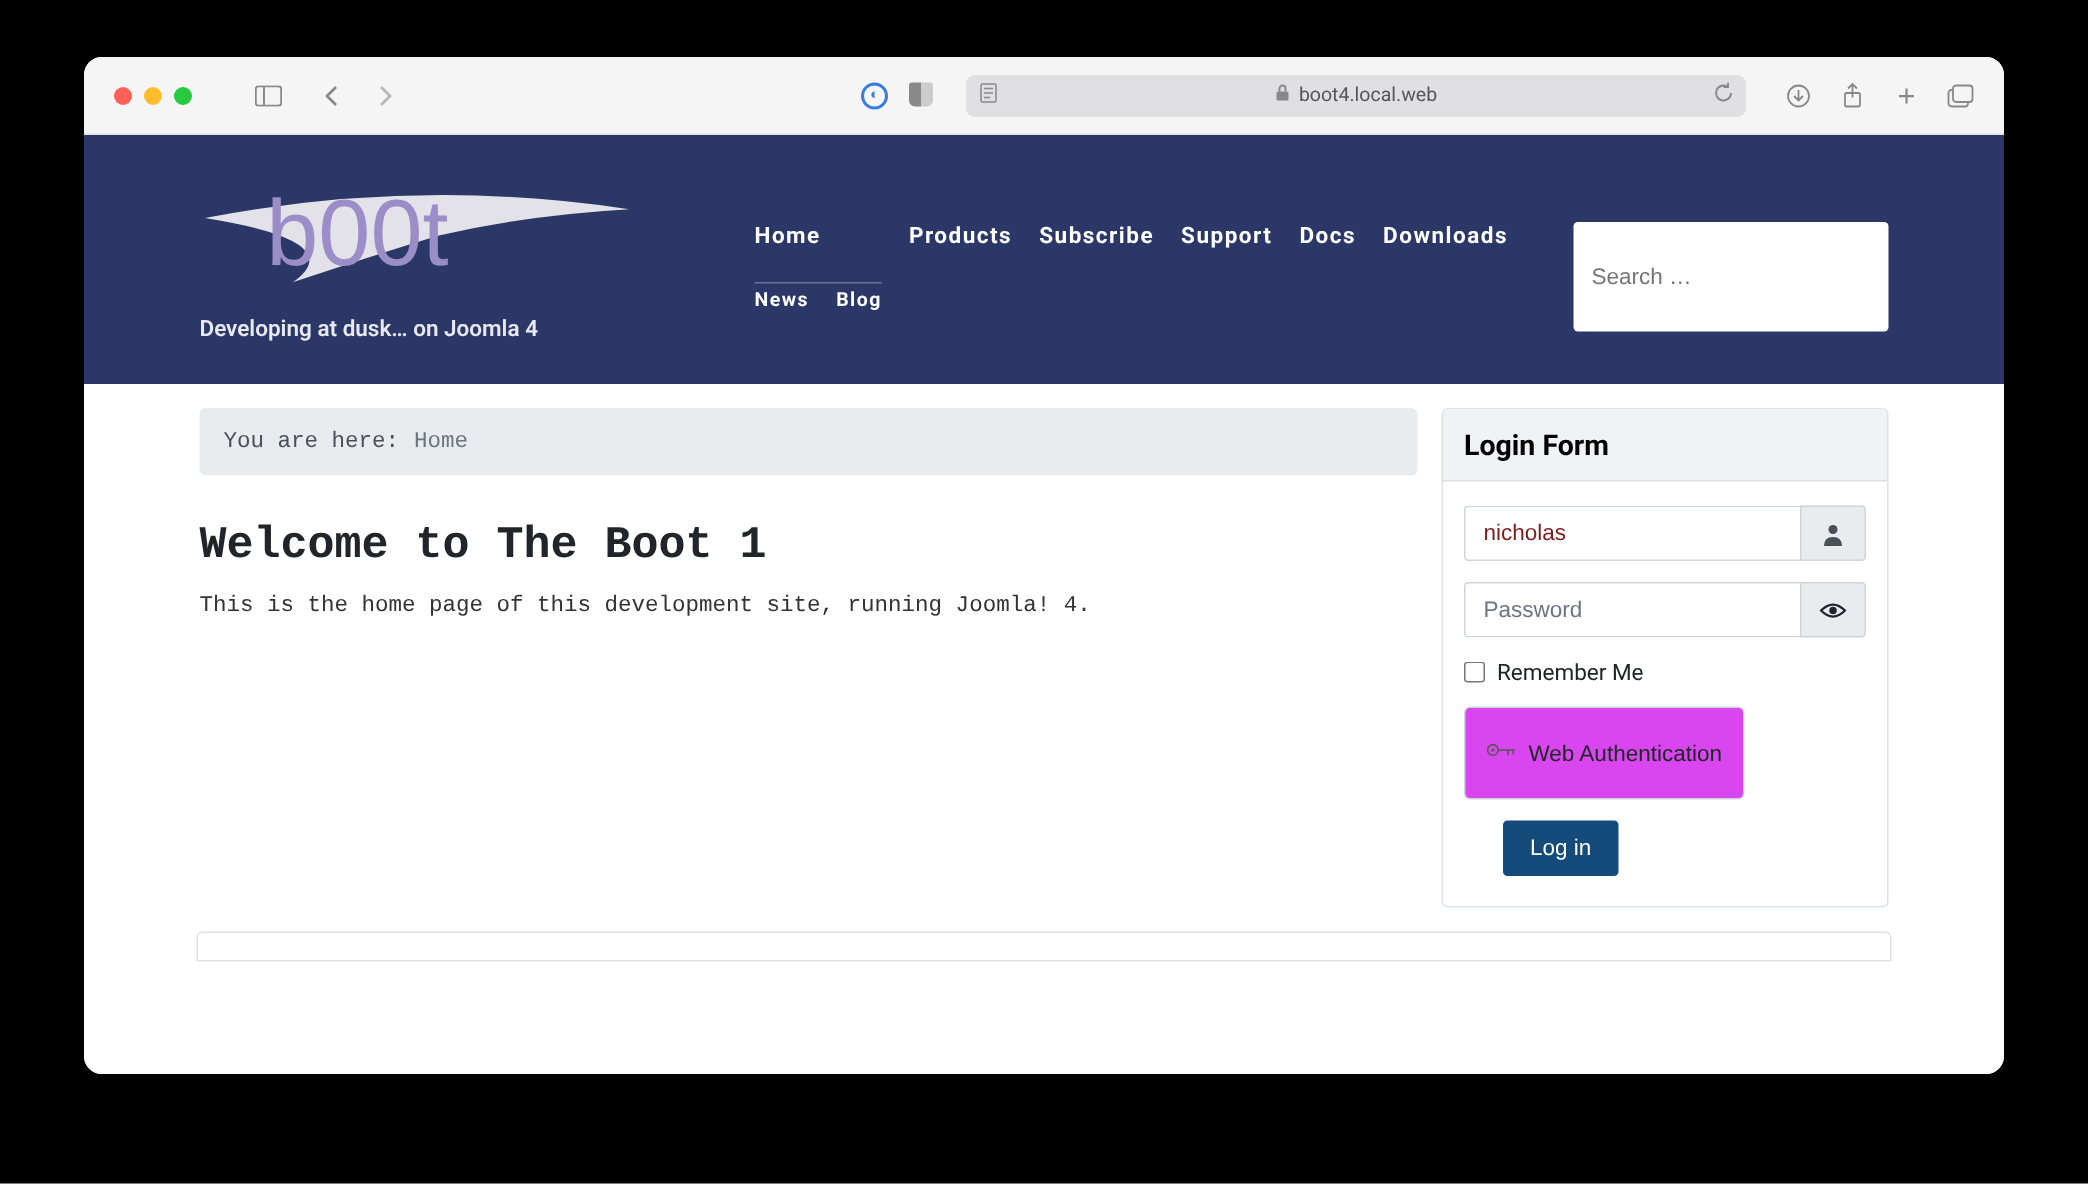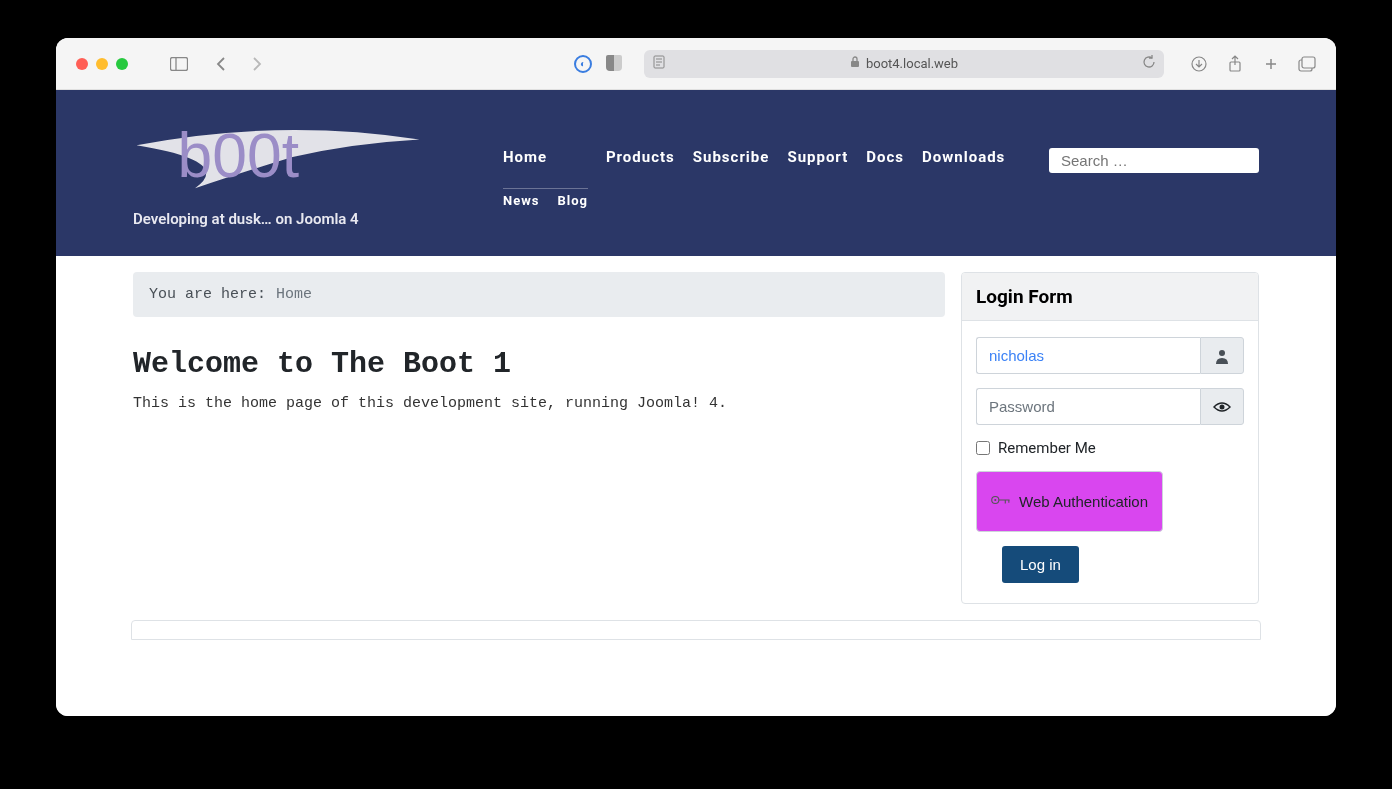--- a/index.html
+++ b/index.html
@@ -84,21 +84,21 @@
     .nav-home-group { display: flex; flex-direction: column; gap: 6px; }
     .nav-sub { display: flex; gap: 18px; border-top: 1px solid rgba(255,255,255,0.3); padding-top: 4px; margin-top: 16px;}
     .nav-sub a { color: #fff; font-size: 13px; font-weight: 700; letter-spacing: 1px; }
     
     .search-box {
       flex: 0 0 210px;
       margin-top: 36px;
     }
     .search-box input {
       width: 100%;
-      padding: 4px 12px;
+      padding: 28px 12px;
       border: none;
       border-radius: 3px;
       font-size: 15px;
       color: #555;
     }
     
     .page-body {
       max-width: 1130px;
       margin: 0 auto;
       display: flex;
@@ -142,21 +142,21 @@
     .card-body { padding: 16px 14px 20px; display: flex; flex-direction: column; gap: 14px; }
     
     .input-group { display: flex; }
     .input-group input {
       flex: 1;
       padding: 9px 12px;
       border: 1px solid #ced4da;
       border-right: none;
       border-radius: 3px 0 0 3px;
       font-size: 15px;
-      color: #3b82f6;
+      color: #7f1d1d;
     }
     .input-group input::placeholder { color: #6c757d; }
     .input-group .addon {
       width: 44px;
       background: #e9ecef;
       border: 1px solid #ced4da;
       border-radius: 0 3px 3px 0;
       display: flex;
       align-items: center;
       justify-content: center;

